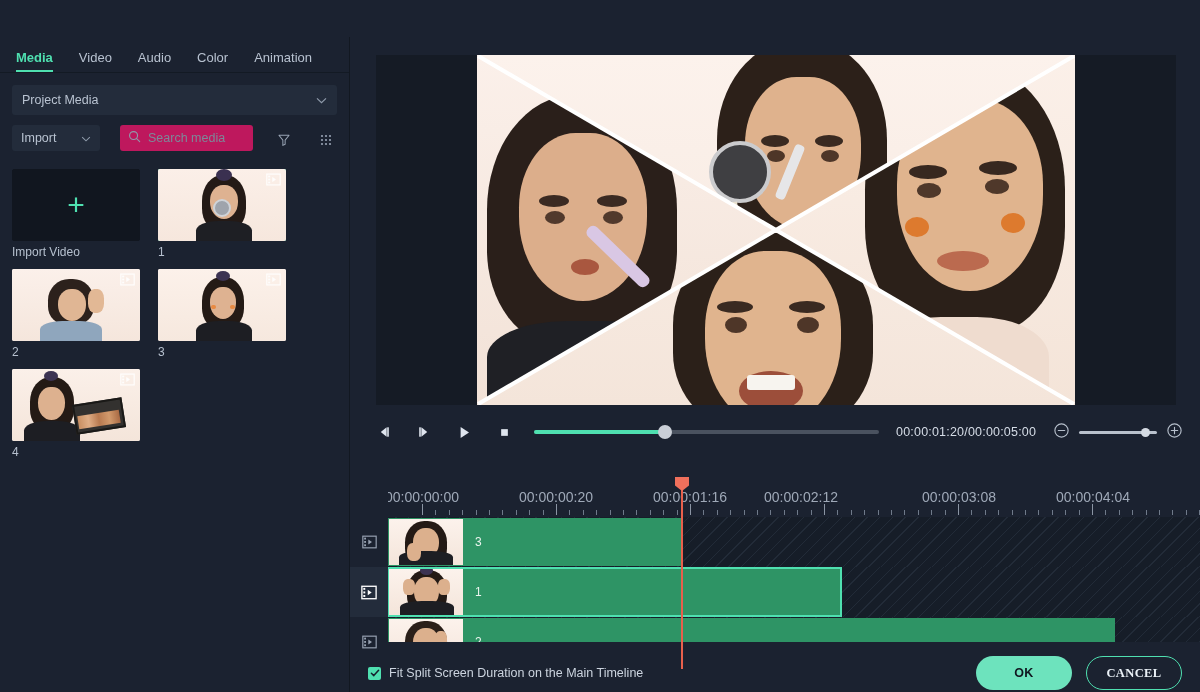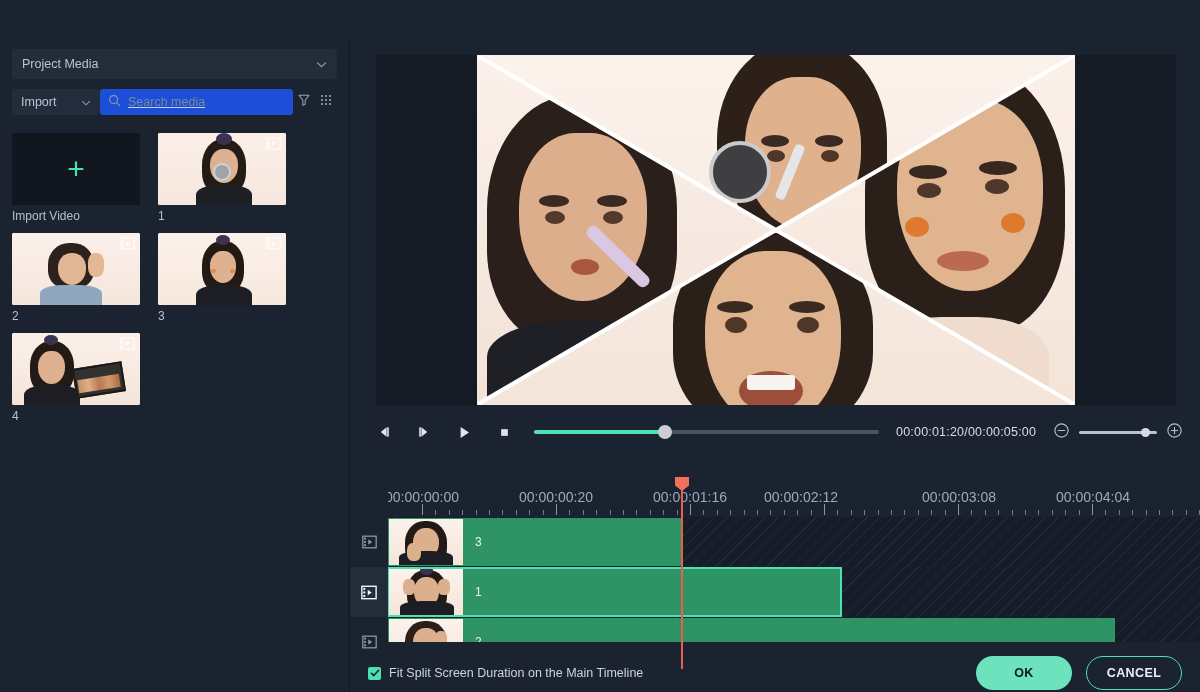--- a/index.html
+++ b/index.html
@@ -54,31 +54,31 @@
 
   .project-select {
     margin: 12px 12px 0 12px; height: 30px;
     background: #232c3b; border-radius: 3px;
     display: flex; align-items: center; padding: 0 10px;
     font-size: 12.5px; color: #b9c3d1; gap: 32px;
   }
   .project-select .chev { margin-left: auto; color: #8f9bab; font-size: 11px; }
 
   .media-toolbar {
-    margin: 10px 12px 0 12px; height: 26px; display: flex; align-items: flex-start; gap: 0;
+    margin: 10px 12px 0 12px; height: 26px; display: flex; align-items: flex-end; gap: 20px;
   }
   .import-btn {
     width: 88px; height: 26px; background: #232c3b; border-radius: 3px;
     display: flex; align-items: center; padding: 0 9px;
     font-size: 12.5px; color: #b9c3d1;
   }
   .import-btn .chev { margin-left: auto; font-size: 10px; color: #8f9bab; }
   .search-box {
-    flex: 1; height: 26px; background: #1d4ed8; border-radius: 3px;
-    display: flex; align-items: center; padding: 0 8px; gap: 7px; text-decoration: underline;
+    flex: 1; height: 26px; background: #be185d; border-radius: 3px;
+    display: flex; align-items: center; padding: 0 8px; gap: 7px;
   }
   .search-box input {
     background: transparent; border: none; outline: none;
     color: #c5cedb; font-size: 12.5px; width: 100%;
     font-family: "Liberation Sans", sans-serif;
   }
   .search-box input::placeholder { color: #7d8899; }
   .tb-icon { width: 22px; height: 22px; display: flex; align-items: center; justify-content: center; color: #98a3b3; }
 
   .media-grid {
@@ -199,30 +199,37 @@
     display: flex; align-items: center; justify-content: center;
   }
   .chk svg { display: block; }
   .chk-label { font-size: 12.5px; color: #ccd4df; }
   .btn-row { margin-left: auto; display: flex; gap: 14px; }
   .btn {
     width: 96px; height: 34px; border-radius: 17px; font-size: 12.5px; font-weight: bold;
     display: flex; align-items: center; justify-content: center; letter-spacing: .4px;
   }
   .btn.ok { background: #6de3bd; color: #10161f; }
-  .btn.cancel { background: transparent; border: 1px solid #4fe0b0; color: #eaf1f7; }
+  .btn.cancel { background: transparent; border: 1px solid #4fe0b0; color: #eaf1f7; font-family: Liberation Serif, serif; }
 </style>
 </head>
 <body>
 
 <div id="app">
 
 
   <div class="left-panel">
 
+    <div class="tabs">
+      <div class="tab active">Media</div>
+      <div class="tab">Video</div>
+      <div class="tab">Audio</div>
+      <div class="tab">Color</div>
+      <div class="tab">Animation</div>
+    </div>
 
     <div class="project-select">
       <span>Project Media</span>
       <span class="chev">
         <svg width="11" height="7" viewBox="0 0 11 7" fill="none" stroke="#8f9bab" stroke-width="1.2">
             <path d="M1 1.4 L5.5 5.6 L10 1.4"></path>
           </svg>
       </span>
     </div>
 

